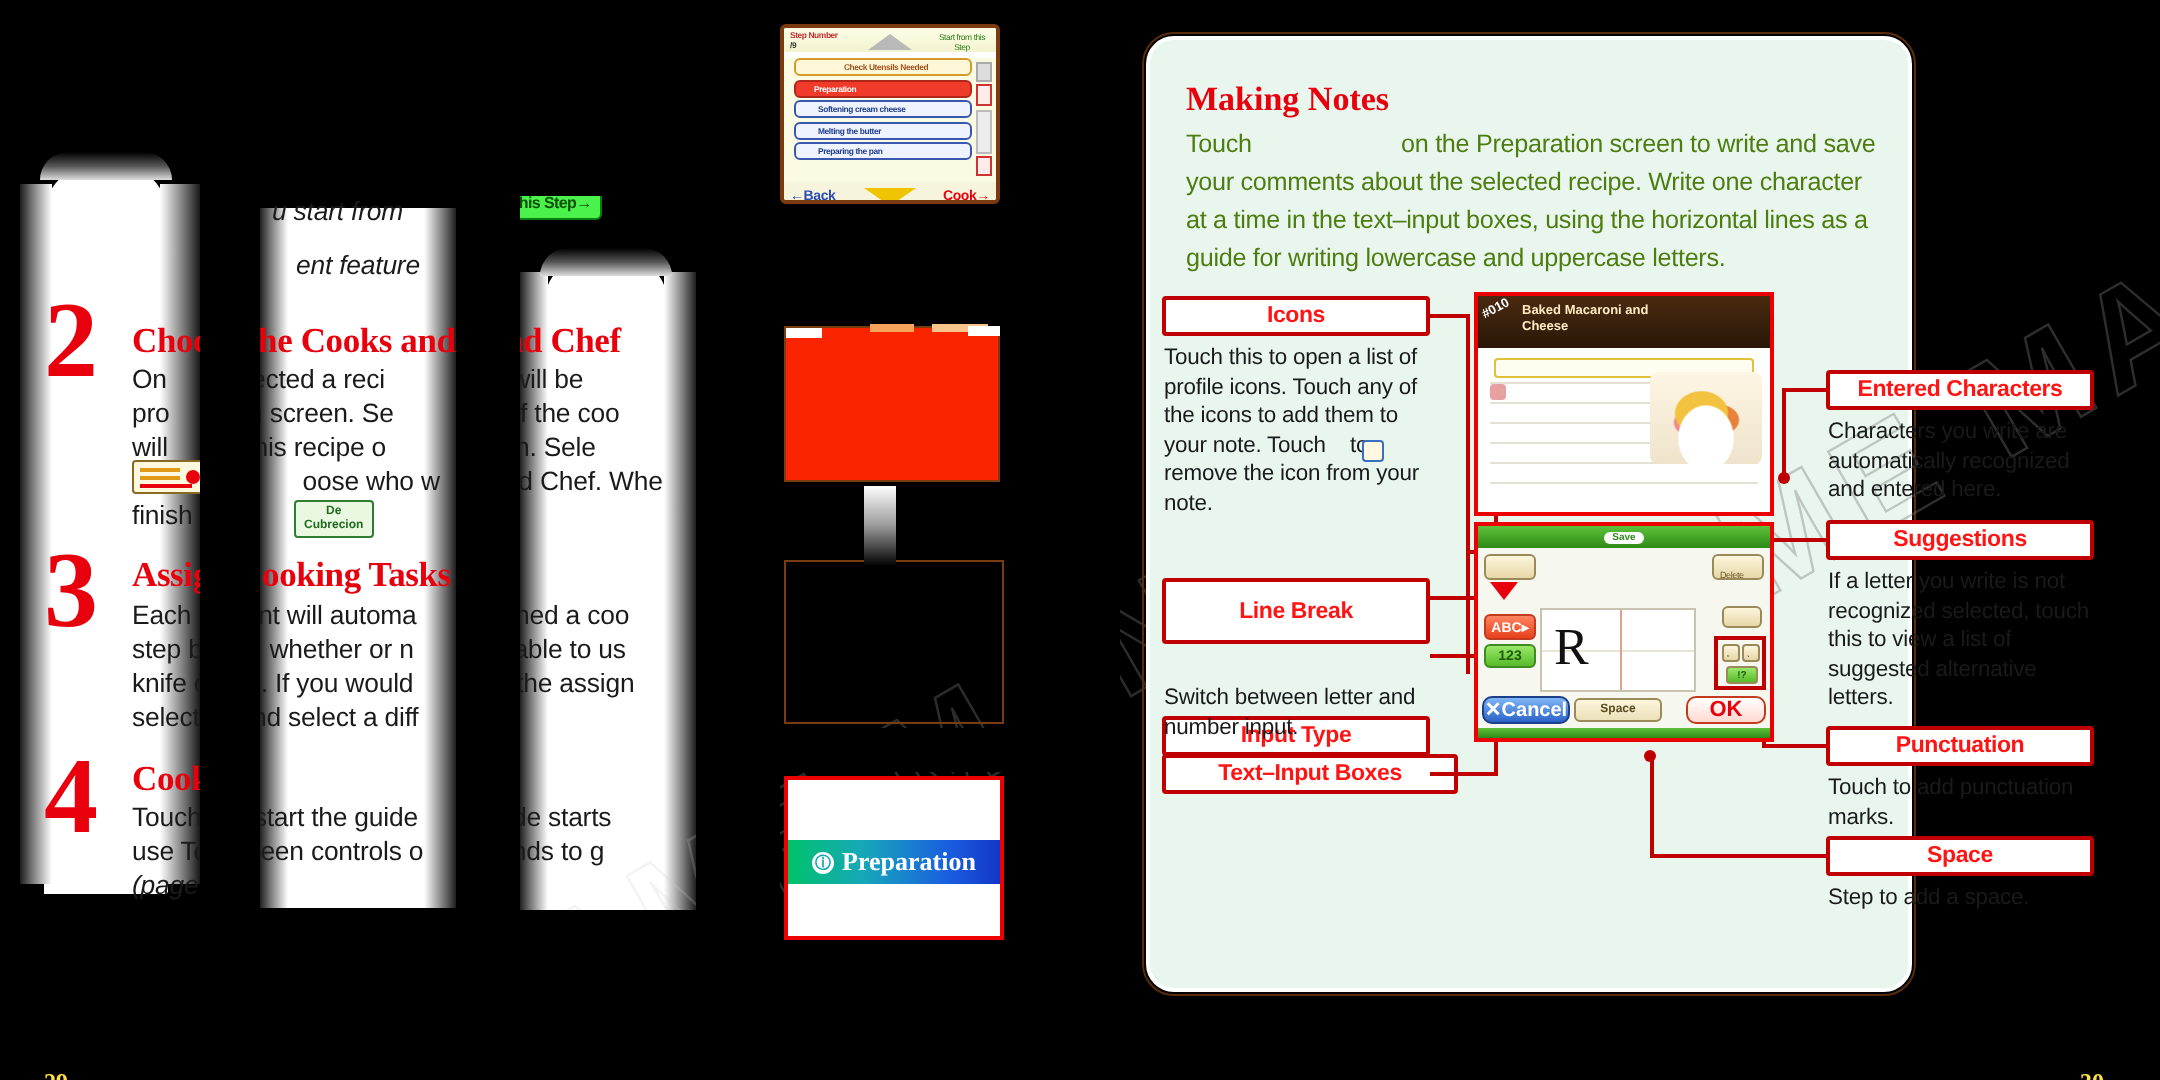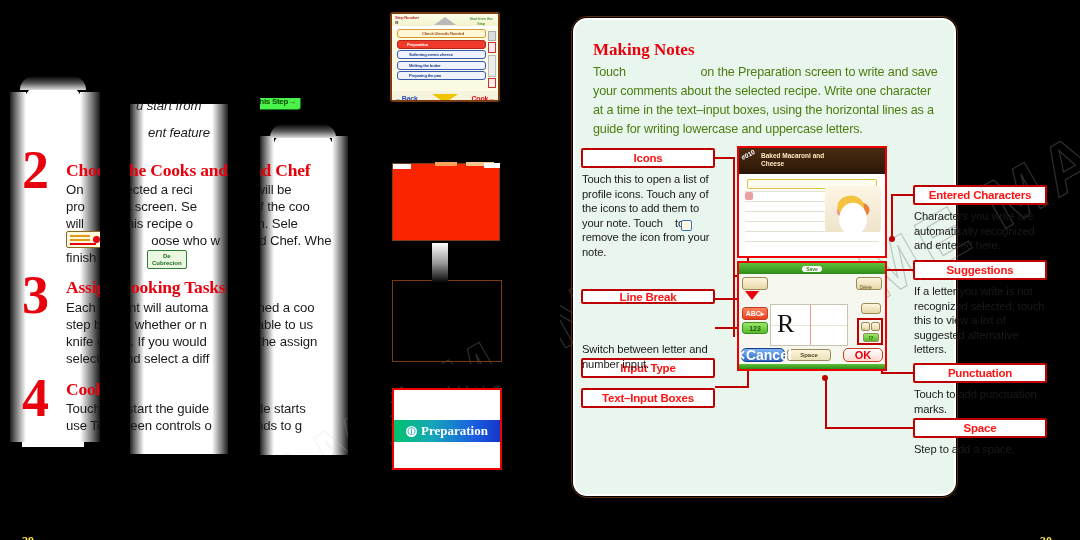--- a/index.html
+++ b/index.html
@@ -283,21 +283,21 @@
   }
   .writebox .mid { position:absolute; left:0; right:0; top:50%; height:1px; background:#e8e4d4; }
   .writebox .vdiv { position:absolute; top:0; bottom:0; width:1px; background:#e0a090; }
   .glyph-R {
     position:absolute; font-family:"Liberation Serif", serif;
     font-size:26px; color:#111; line-height:1;
   }
   .cancel-btn {
     position:absolute; border:1px solid #1d3f8a;
     background: linear-gradient(180deg,#7fb6f5,#2a63c8);
-    color:#fff; font-size:14px; font-weight:bold;
+    color:#fff; font-size:10px; font-weight:bold;
     display:flex;align-items:center;justify-content:center;border-radius:5px;
   }
   .ok-btn {
     position:absolute; border:1px solid #c23b20;
     background: linear-gradient(180deg,#fff,#ffd9d0);
     color:#e8000d; font-size:11px; font-weight:bold;
     display:flex;align-items:center;justify-content:center;border-radius:5px;
   }
   .space-btn {
     position:absolute; border:1px solid #9a8a5a;
@@ -398,20 +398,21 @@
     <div class="abs body-text" style="left:66px; top:298px; width:300px;">Each  ant will automa  ssigned a coo</div>
     <div class="abs body-text" style="left:66px; top:315px; width:300px;">step ba  whether or n  e is able to us</div>
     <div class="abs body-text" style="left:66px; top:332px; width:300px;">knife o  . If you would  nge the assign</div>
     <div class="abs body-text" style="left:66px; top:349px; width:300px;">select  nd select a diff</div>
 
     
     <div class="abs step-num" style="left:22px; top:375px;">4</div>
     <div class="abs step-head" style="left:66px; top:379px;">Cook</div>
     <div class="abs body-text" style="left:66px; top:399px; width:300px;">Touch  start the guide   guide starts</div>
     <div class="abs body-text" style="left:66px; top:416px; width:300px;">use To  een controls o  mands to g</div>
+    <div class="abs body-text italic" style="left:66px; top:433px; width:300px;">(page</div>
 
     
     <div class="occluder" style="left:0; top:0; width:540px; height:76px;"></div>
     <div class="occluder" style="left:0; top:76px; width:10px; height:464px;"></div>
     <div class="occluder" style="left:100px; top:76px; width:30px; height:464px;"></div>
     <div class="occluder" style="left:228px; top:76px; width:32px; height:464px;"></div>
     <div class="occluder" style="left:348px; top:76px; width:40px; height:464px;"></div>
     <div class="occluder" style="left:0; top:455px; width:540px; height:85px;"></div>
     <div class="occluder" style="left:120px; top:76px; width:120px; height:20px;"></div>
     <div class="occluder" style="left:230px; top:82px; width:160px; height:16px;"></div>
@@ -487,26 +488,26 @@
 
       <div class="watermark" style="left:150px; top:130px;">GAME MANUAL</div>
 
       <div class="abs mn-title" style="left:18px; top:20px;">Making Notes</div>
       <div class="abs mn-body" style="left:18px; top:43px; width:350px;">Touch      on the Preparation screen to write and save your comments about the selected recipe. Write one character at a time in the text–input boxes, using the horizontal lines as a guide for writing lowercase and uppercase letters.</div>
 
       <div class="callout" style="left:6px; top:128px; width:134px; height:20px;">Icons</div>
       <div class="callout-body" style="left:7px; top:152px; width:132px;">Touch this to open a list of profile icons. Touch any of the icons to add them to your note. Touch &nbsp;&nbsp; to remove the icon from your note.</div>
       <div class="abs" style="left:106px; top:200px; width:11px; height:11px; border:1px solid #3a6fc0; background:#fff7e0; border-radius:2px;"></div>
 
-      <div class="callout" style="left:6px; top:269px; width:134px; height:15px;">Line Break</div>
+      <div class="callout" style="left:6px; top:269px; width:134px; height:33px;">Line Break</div>
 
       <div class="callout" style="left:6px; top:298px; width:134px; height:20px;margin-top:40px;">Input Type</div>
       <div class="callout-body" style="left:7px; top:322px; width:132px;">Switch between letter and number input.</div>
 
-      <div class="callout" style="left:6px; top:368px; width:134px; height:20px;">Text–Input Boxes</div>
+      <div class="callout" style="left:6px; top:357px; width:148px; height:20px;">Text–Input Boxes</div>
 
       <div class="callout" style="left:338px; top:165px; width:134px; height:20px;">Entered Characters</div>
       <div class="callout-body" style="left:339px; top:189px; width:132px;">Characters you write are automatically recognized and entered here.</div>
 
       <div class="callout" style="left:338px; top:240px; width:134px; height:20px;">Suggestions</div>
       <div class="callout-body" style="left:339px; top:264px; width:132px;">If a letter you write is not recognized selected, touch this to view a list of suggested alternative letters.</div>
 
       <div class="callout" style="left:338px; top:343px; width:134px; height:20px;">Punctuation</div>
       <div class="callout-body" style="left:339px; top:367px; width:132px;">Touch to add punctuation marks.</div>
 

